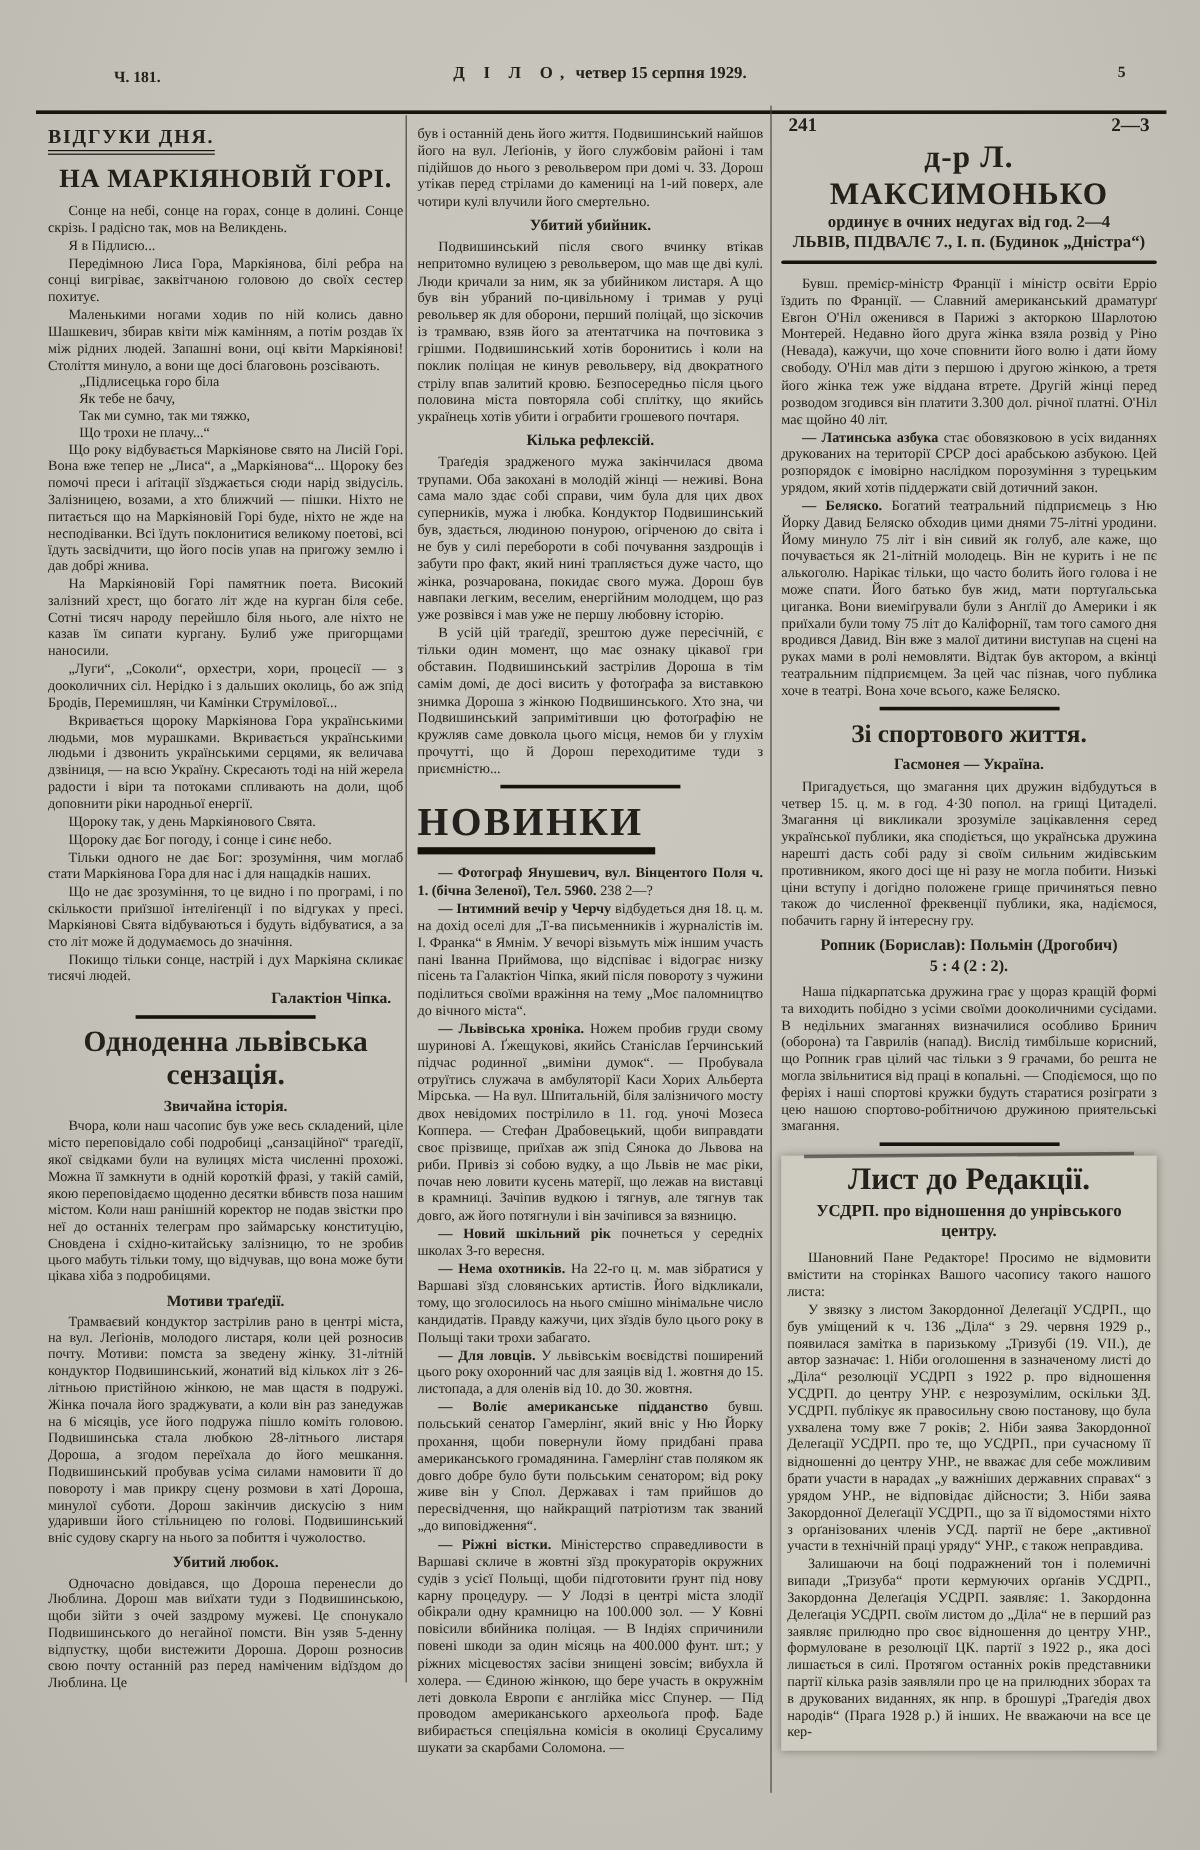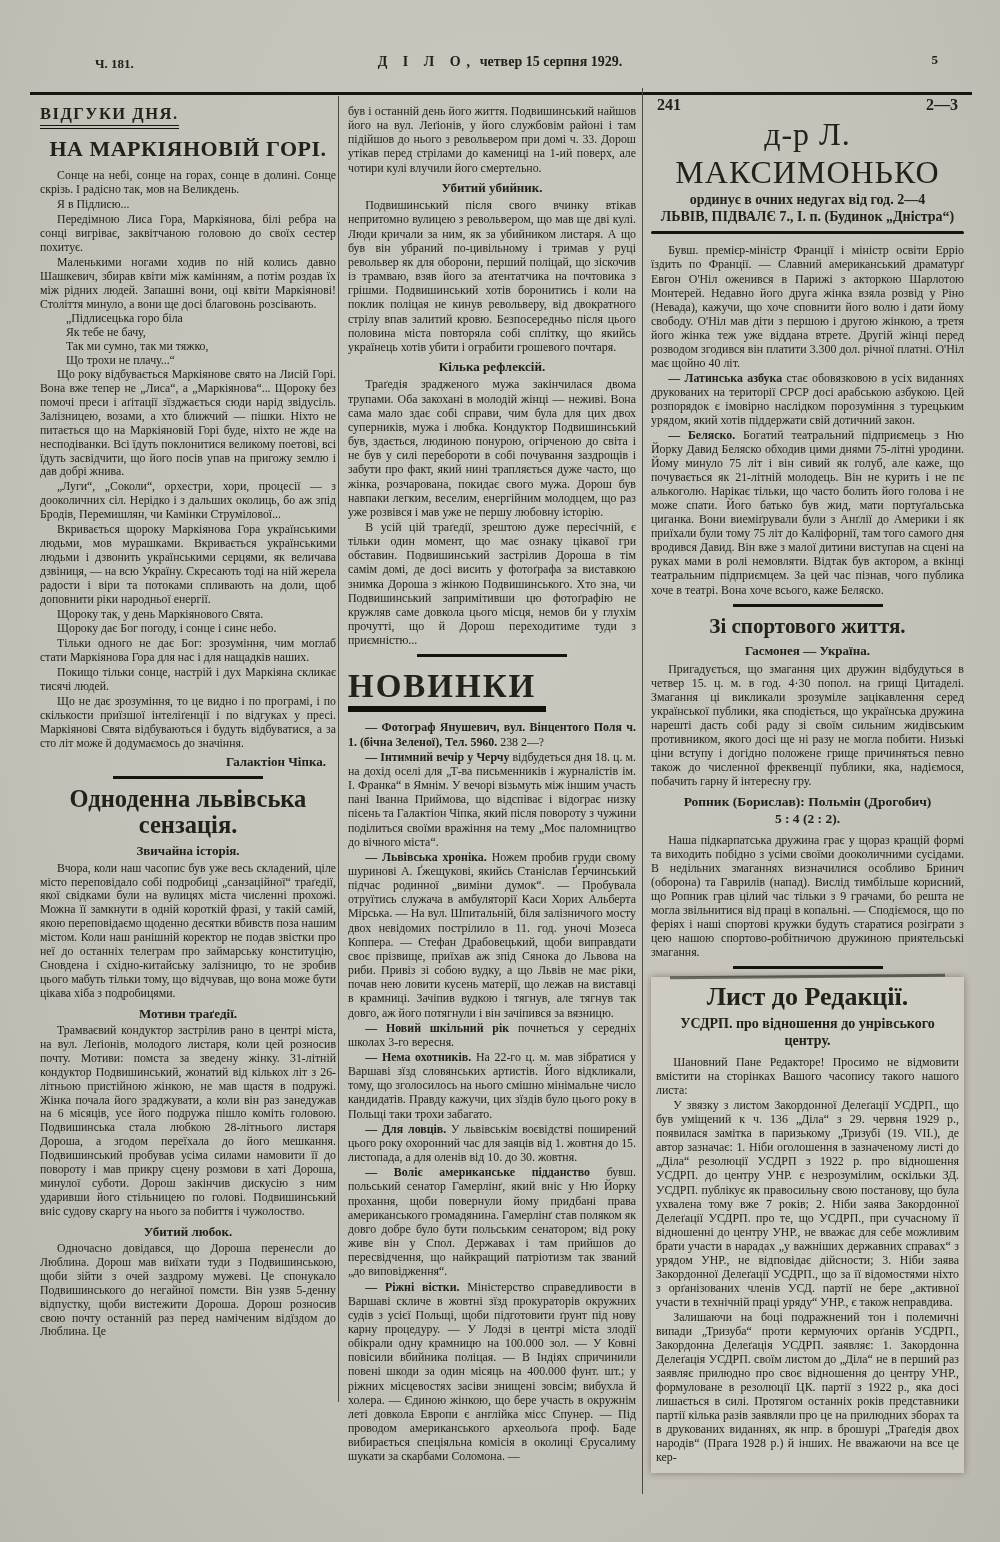--- a/index.html
+++ b/index.html
@@ -29,21 +29,21 @@
   .kicker{display:inline-block;font-weight:bold;font-size:16.5px;letter-spacing:1.5px;border-bottom:4px double #16140f;padding-bottom:2px;}
   .headline1{text-align:center;font-weight:bold;font-size:22px;letter-spacing:.5px;margin:2px 0 7px;}
   .headline2{text-align:center;font-weight:bold;font-size:24.5px;line-height:1.07;margin:6px 0 2px;}
   .signature{text-align:right;font-weight:bold;font-size:13px;margin:3px 10px 2px 0;}
   .divider{width:150px;height:3px;background:#15130e;margin:7px auto;}
   .news-head{font-weight:bold;font-size:33px;letter-spacing:2px;line-height:1;display:inline-block;border-bottom:6px solid #131109;padding:2px 10px 3px 0;margin:4px 0 8px;}
   
   .ad{text-align:center;}
   .ad-markers{display:flex;justify-content:space-between;font-size:16px;font-weight:bold;padding:0 6px;}
   .ad-title{font-size:19px;font-weight:bold;letter-spacing:10px;margin:0;}
-  .ad-name{font-size:32px;font-weight:normal;letter-spacing:1px;margin:1px 0;}
+  .ad-name{font-size:26px;font-weight:bold;letter-spacing:1px;margin:1px 0;}
   .ad-l1,.ad-l2{font-size:14px;font-weight:bold;margin:0;}
   .ad-rule{height:3px;background:#15130e;border-radius:2px;margin:6px 0 9px;}
   .sport-head{font-size:21px;font-weight:bold;text-align:center;margin:5px 0 2px;}
   .score{text-align:center;font-weight:bold;font-size:13.5px;line-height:1.25;margin:6px 0 5px;text-indent:0;}
   .letter-wrap{position:relative;background:#cecbc1;box-shadow:0 0 7px rgba(30,28,22,.4);padding:3px 5px 8px;margin-top:8px;}
   .letter-wrap::before{content:"";position:absolute;top:-2px;left:6%;width:88%;height:3px;background:rgba(25,23,18,.55);transform:rotate(-.5deg);}
   .letter-head{font-size:26px;font-weight:bold;text-align:center;margin:2px 0;}
   .letter-sub{font-weight:bold;font-size:14px;text-align:center;line-height:1.22;margin:0 0 6px;}
   b{font-weight:bold;}
 </style>
@@ -74,27 +74,28 @@
         <p class="p">Маленькими ногами ходив по ній колись давно Шашкевич, збирав квіти між камінням, а потім роздав їх між рідних людей. Запашні вони, оці квіти Маркіянові! Століття минуло, а вони ще досі благовонь розсівають.</p>
       </div>
     <div>
         <p class="verse-line">„Підлисецька горо біла</p>
         <p class="verse-line">Як тебе не бачу,</p>
         <p class="verse-line">Так ми сумно, так ми тяжко,</p>
         <p class="verse-line">Що трохи не плачу...“</p>
       </div>
     <div>
         <p class="p">Що року відбувається Маркіянове свято на Лисій Горі. Вона вже тепер не „Лиса“, а „Маркіянова“... Щороку без помочі преси і аґітації зїзджається сюди нарід звідусіль. Залізницею, возами, а хто ближчий — пішки. Ніхто не питається що на Маркіяновій Горі буде, ніхто не жде на несподіванки. Всі їдуть поклонитися великому поетові, всі їдуть засвідчити, що його посів упав на пригожу землю і дав добрі жнива.</p>
+        <p class="p">На Маркіяновій Горі памятник поета. Високий залізний хрест, що богато літ жде на курган біля себе. Сотні тисяч народу перейшло біля нього, але ніхто не казав їм сипати кургану. Булиб уже пригорщами наносили.</p>
         <p class="p">„Луги“, „Соколи“, орхестри, хори, процесії — з дооколичних сіл. Нерідко і з дальших околиць, бо аж зпід Бродів, Перемишлян, чи Камінки Струмілової...</p>
         <p class="p">Вкривається щороку Маркіянова Гора українськими людьми, мов мурашками. Вкривається українськими людьми і дзвонить українськими серцями, як величава дзвіниця, — на всю Україну. Скресають тоді на ній жерела радости і віри та потоками спливають на доли, щоб доповнити ріки народньої енергії.</p>
         <p class="p">Щороку так, у день Маркіянового Свята.</p>
         <p class="p">Щороку дає Бог погоду, і сонце і синє небо.</p>
         <p class="p">Тільки одного не дає Бог: зрозуміння, чим моглаб стати Маркіянова Гора для нас і для нащадків наших.</p>
+        <p class="p">Що не дає зрозуміння, то це видно і по програмі, і по скількости приїзшої інтеліґенції і по відгуках у пресі. Маркіянові Свята відбуваються і будуть відбуватися, а за сто літ може й додумаємось до значіння.</p>
         <p class="p">Покищо тільки сонце, настрій і дух Маркіяна скликає тисячі людей.</p>
-        <p class="p">Що не дає зрозуміння, то це видно і по програмі, і по скількости приїзшої інтеліґенції і по відгуках у пресі. Маркіянові Свята відбуваються і будуть відбуватися, а за сто літ може й додумаємось до значіння.</p>
       </div>
     <div class="signature">Галактіон Чіпка.</div>
     <div class="divider"></div>
     <div class="headline2">
       <div>Одноденна львівська</div>
       <div>сензація.</div>
     </div>
     <div class="subhed">Звичайна історія.</div>
     <p class="p">Вчора, коли наш часопис був уже весь складений, ціле місто переповідало собі подробиці „санзаційної“ траґедії, якої свідками були на вулицях міста численні прохожі. Можна її замкнути в одній короткій фразі, у такій самій, якою переповідаємо щоденно десятки вбивств поза нашим містом. Коли наш ранішній коректор не подав звістки про неї до останніх телеграм про займарську конституцію, Сновдена і східно-китайську залізницю, то не зробив цього мабуть тільки тому, що відчував, що вона може бути цікава хіба з подробицями.</p>
     <div class="subhed">Мотиви траґедії.</div>

